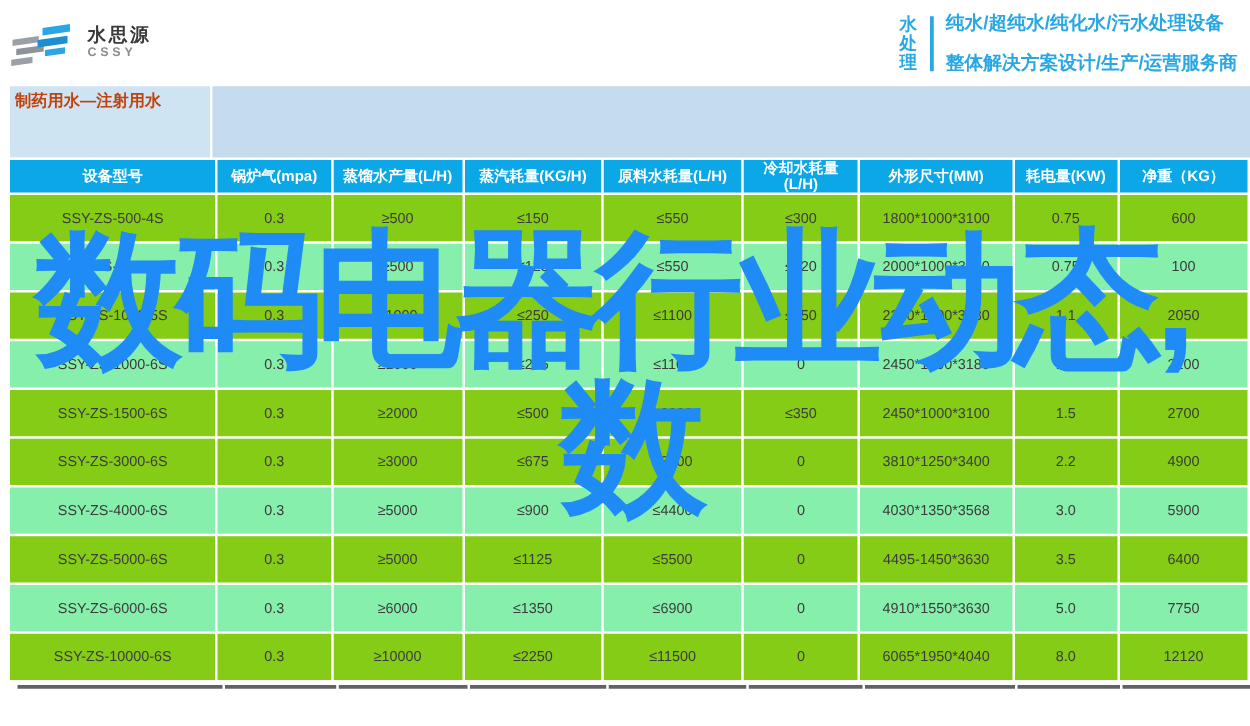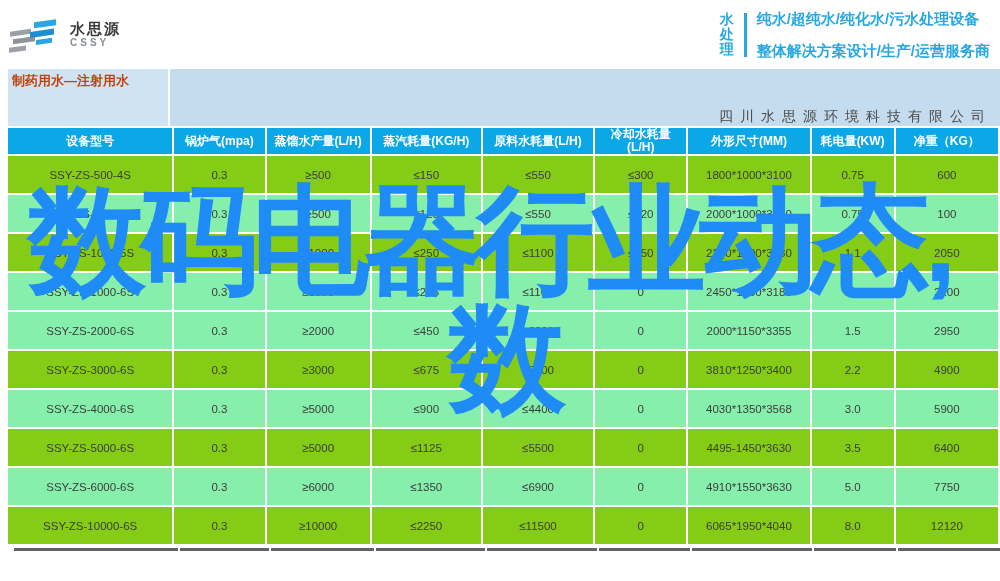--- a/index.html
+++ b/index.html
@@ -83,21 +83,20 @@
         <span class="slogan">整体解决方案设计/生产/运营服务商</span>
       </div>
     </div>
   </div>
 
   <div class="titlebar">
     <div class="title-left">
       <div class="title-cn">制药用水—注射用水</div>
     </div>
     <div class="title-right">
-      <div class="company-cn">四川水思源环境科技有限公司</div>
     </div>
   </div>
 
   <div class="table-wrap">
     <table class="spec">
       <colgroup>
           <col style="width: 164px;">
           <col style="width: 90px;">
           <col style="width: 103px;">
           <col style="width: 109px;">
@@ -158,30 +157,30 @@
             <td>SSY-ZS-1000-6S</td>
             <td>0.3</td>
             <td>≥1000</td>
             <td>≤225</td>
             <td>≤1100</td>
             <td>0</td>
             <td>2450*1000*3180</td>
             <td>1.1</td>
             <td>2200</td>
           </tr>
-          <tr class="row-dark">
-            <td>SSY-ZS-2000-6S</td>
+          <tr class="row-light">
+            <td>SSY-ZS-1500-6S</td>
             <td>0.3</td>
             <td>≥2000</td>
-            <td>≤450</td>
+            <td>≤500</td>
             <td>≤2200</td>
-            <td>0</td>
-            <td>2000*1150*3355</td>
+            <td>≤350</td>
+            <td>2450*1000*3100</td>
             <td>1.5</td>
-            <td>2950</td>
+            <td>2700</td>
           </tr>
           <tr class="row-light">
             <td>SSY-ZS-3000-6S</td>
             <td>0.3</td>
             <td>≥3000</td>
             <td>≤675</td>
             <td>≤3300</td>
             <td>0</td>
             <td>3810*1250*3400</td>
             <td>2.2</td>

